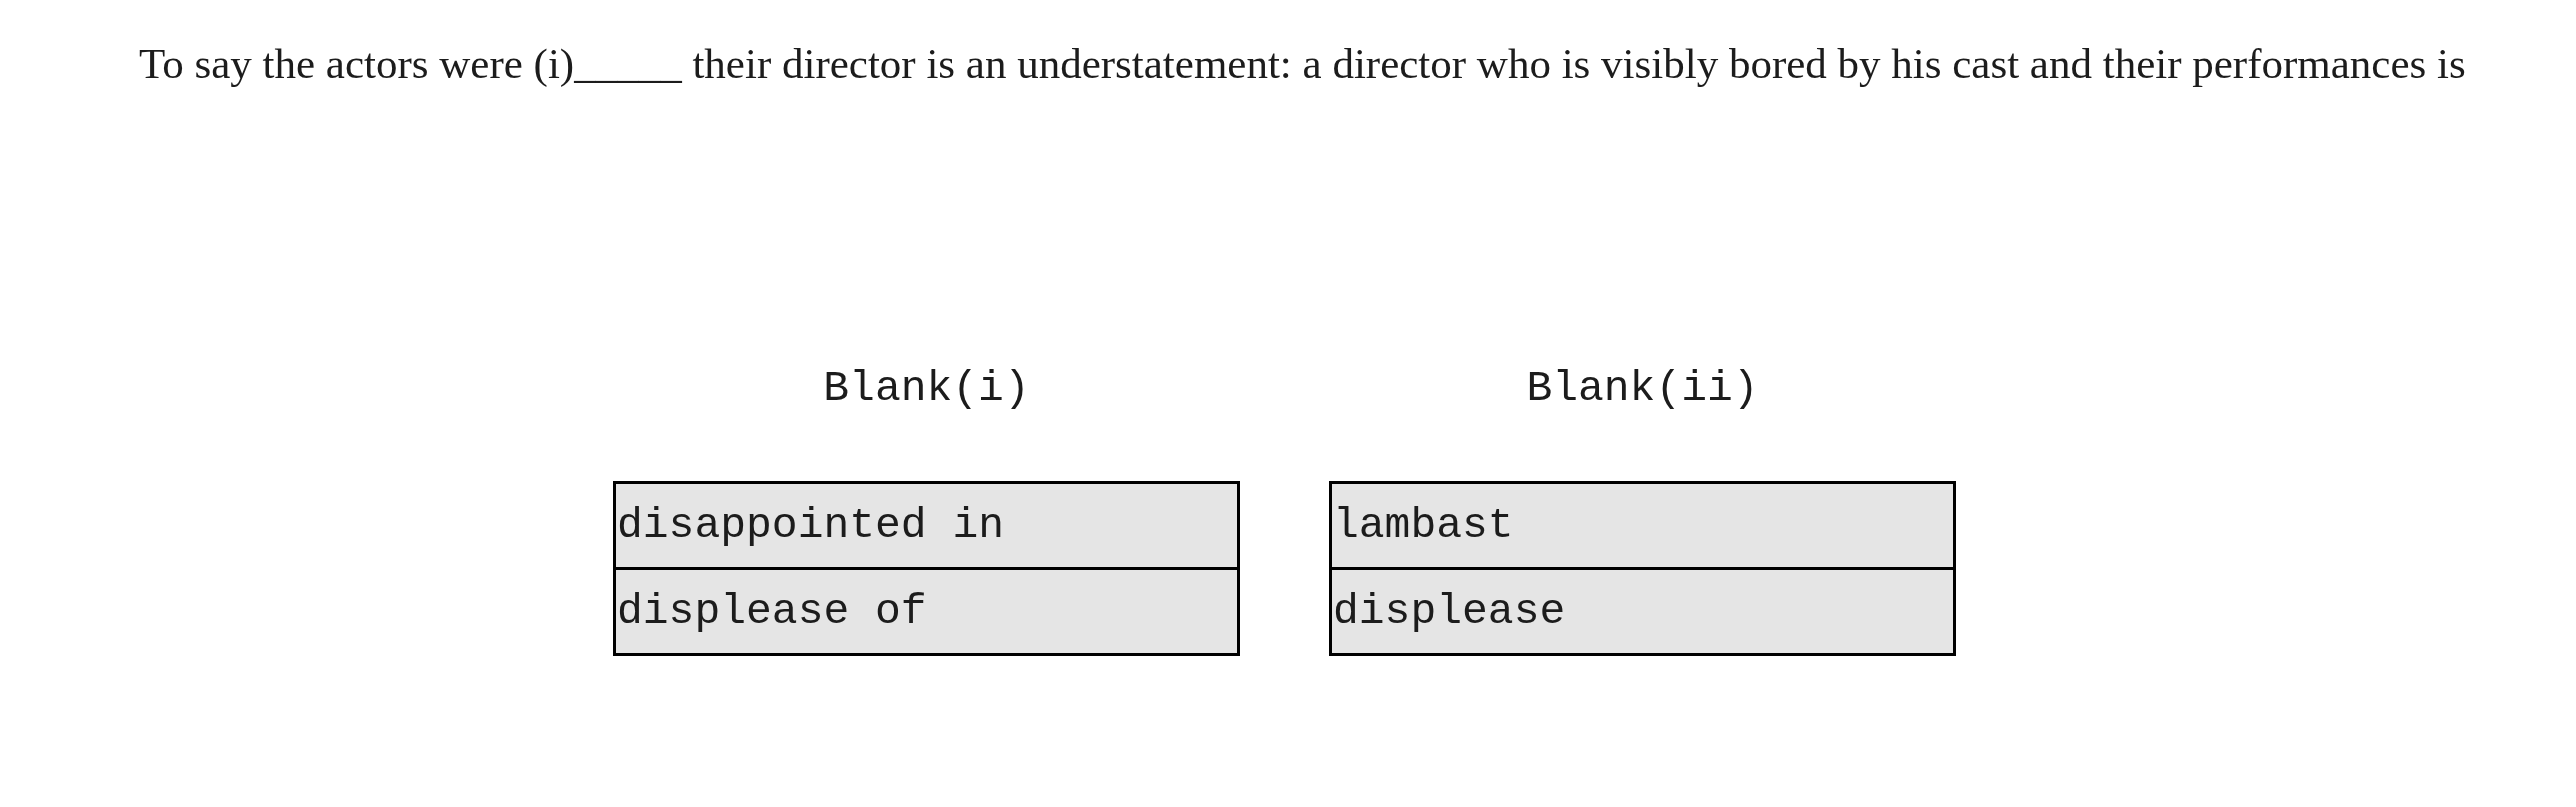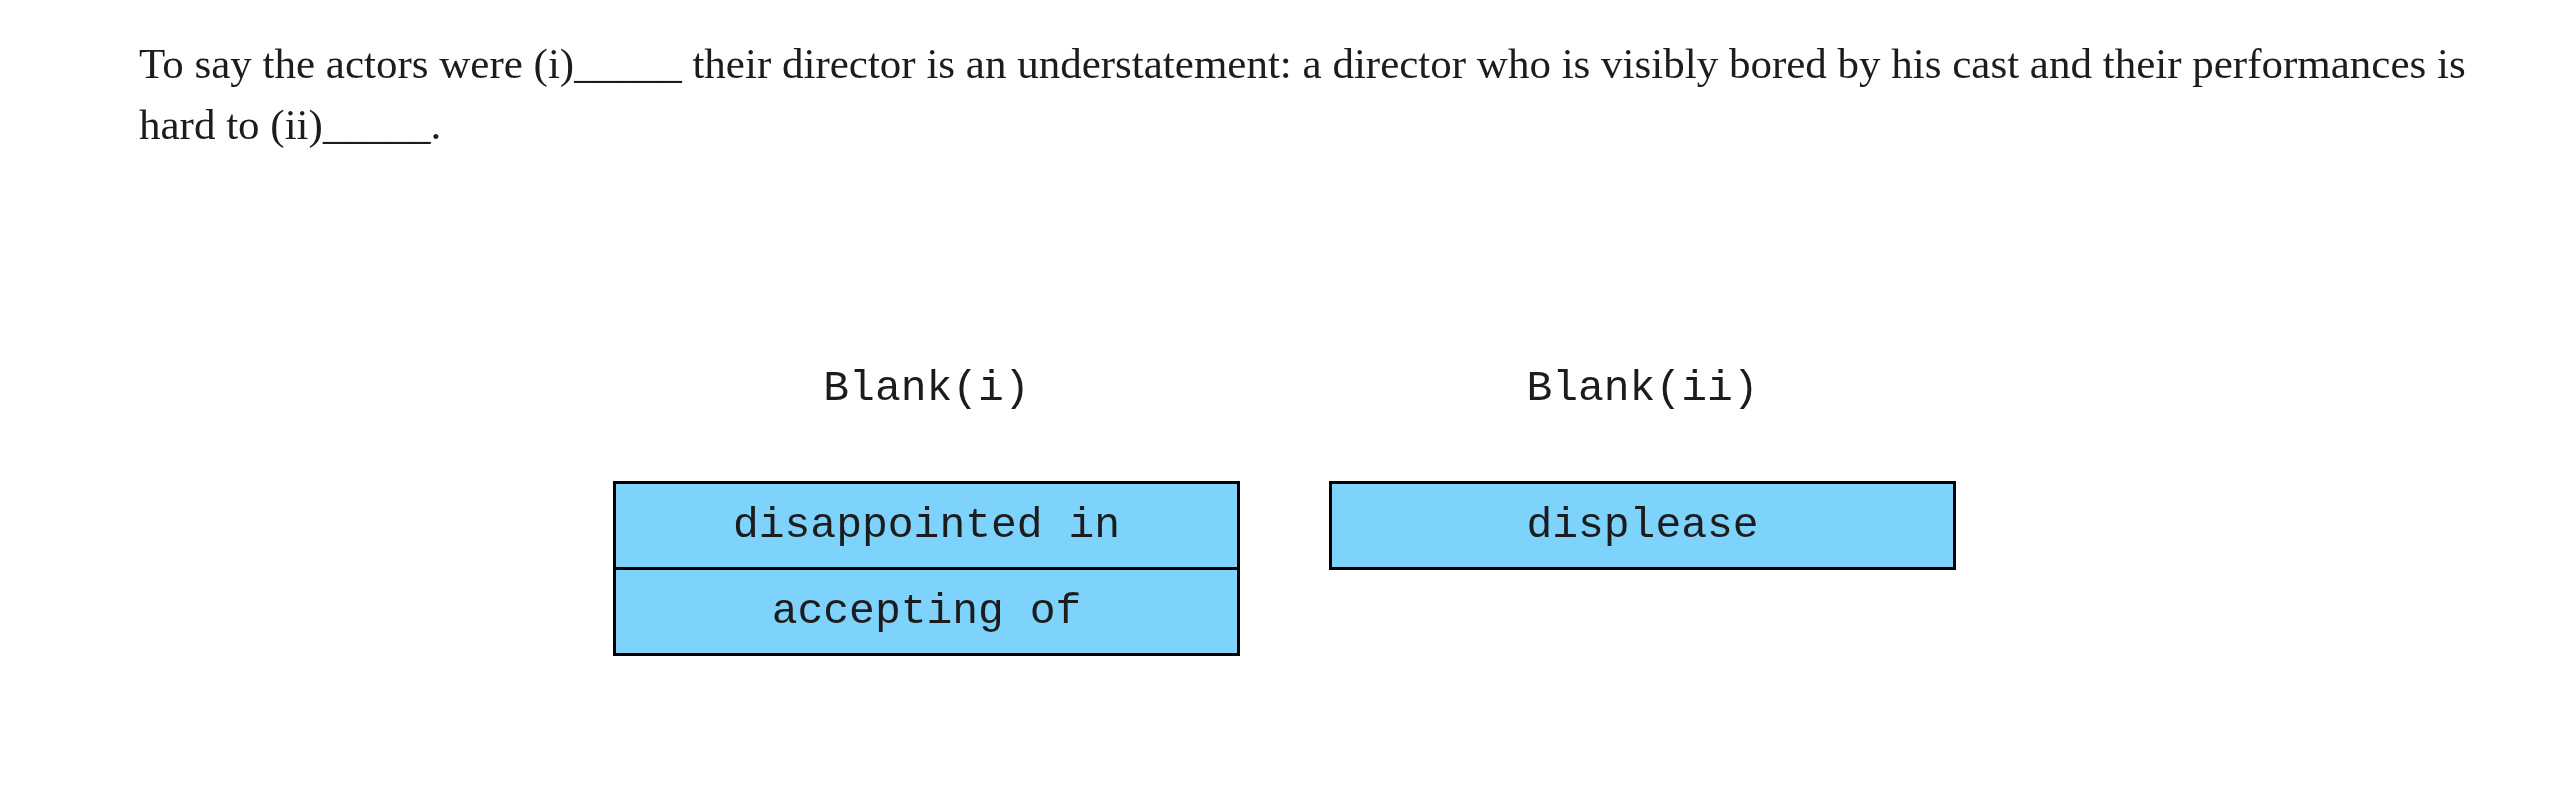--- a/index.html
+++ b/index.html
@@ -50,53 +50,54 @@
 
   table.options {
     border-collapse: collapse;
     width: 627px;
     margin-top: 71px;
     table-layout: fixed;
   }
   table.options td {
     border: 3.3px solid #000000;
     height: 81px;
-    text-align: center;
     vertical-align: middle;
     font-size: 43px;
     color: #1c1c1c;
-    background: #7dd3fc;
+    background: #e5e5e5;
     cursor: pointer;
   }
 </style>
 </head>
 <body>
 
 <div class="passage">
   <div class="passage-line">To say the actors were (i)_____ their director is an understatement: a director who is visibly bored by his cast and their performances is</div>
-  <div class="passage-line">hard to (ii)_____.</div>
 </div>
 
 <div class="blank-col blank-col-1">
   <div class="blank-label">Blank(i)</div>
   <table class="options">
     <tbody>
       <tr>
         <td>disappointed in</td>
       </tr>
       <tr>
-        <td>accepting of</td>
+        <td>displease of</td>
       </tr>
     </tbody>
   </table>
 </div>
 
 <div class="blank-col blank-col-2">
   <div class="blank-label">Blank(ii)</div>
   <table class="options">
     <tbody>
       <tr>
+        <td>lambast</td>
+      </tr>
+      <tr>
         <td>displease</td>
       </tr>
     </tbody>
   </table>
 </div>
 
 
 </body></html>

